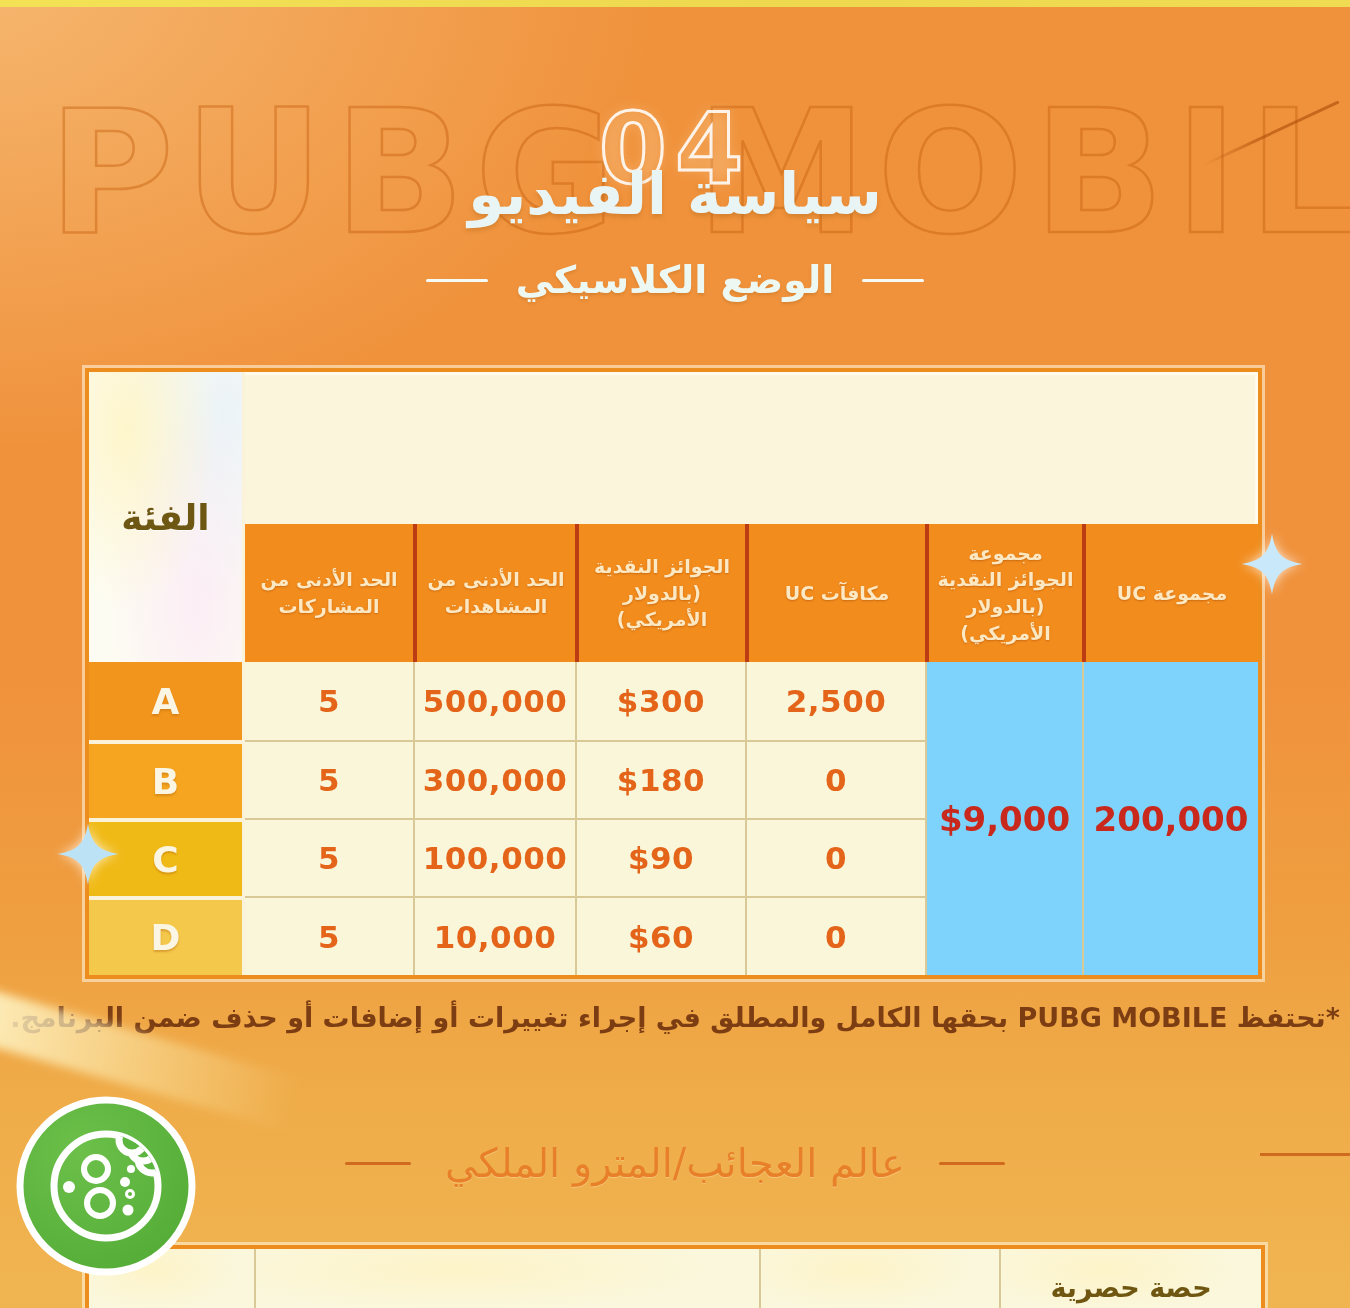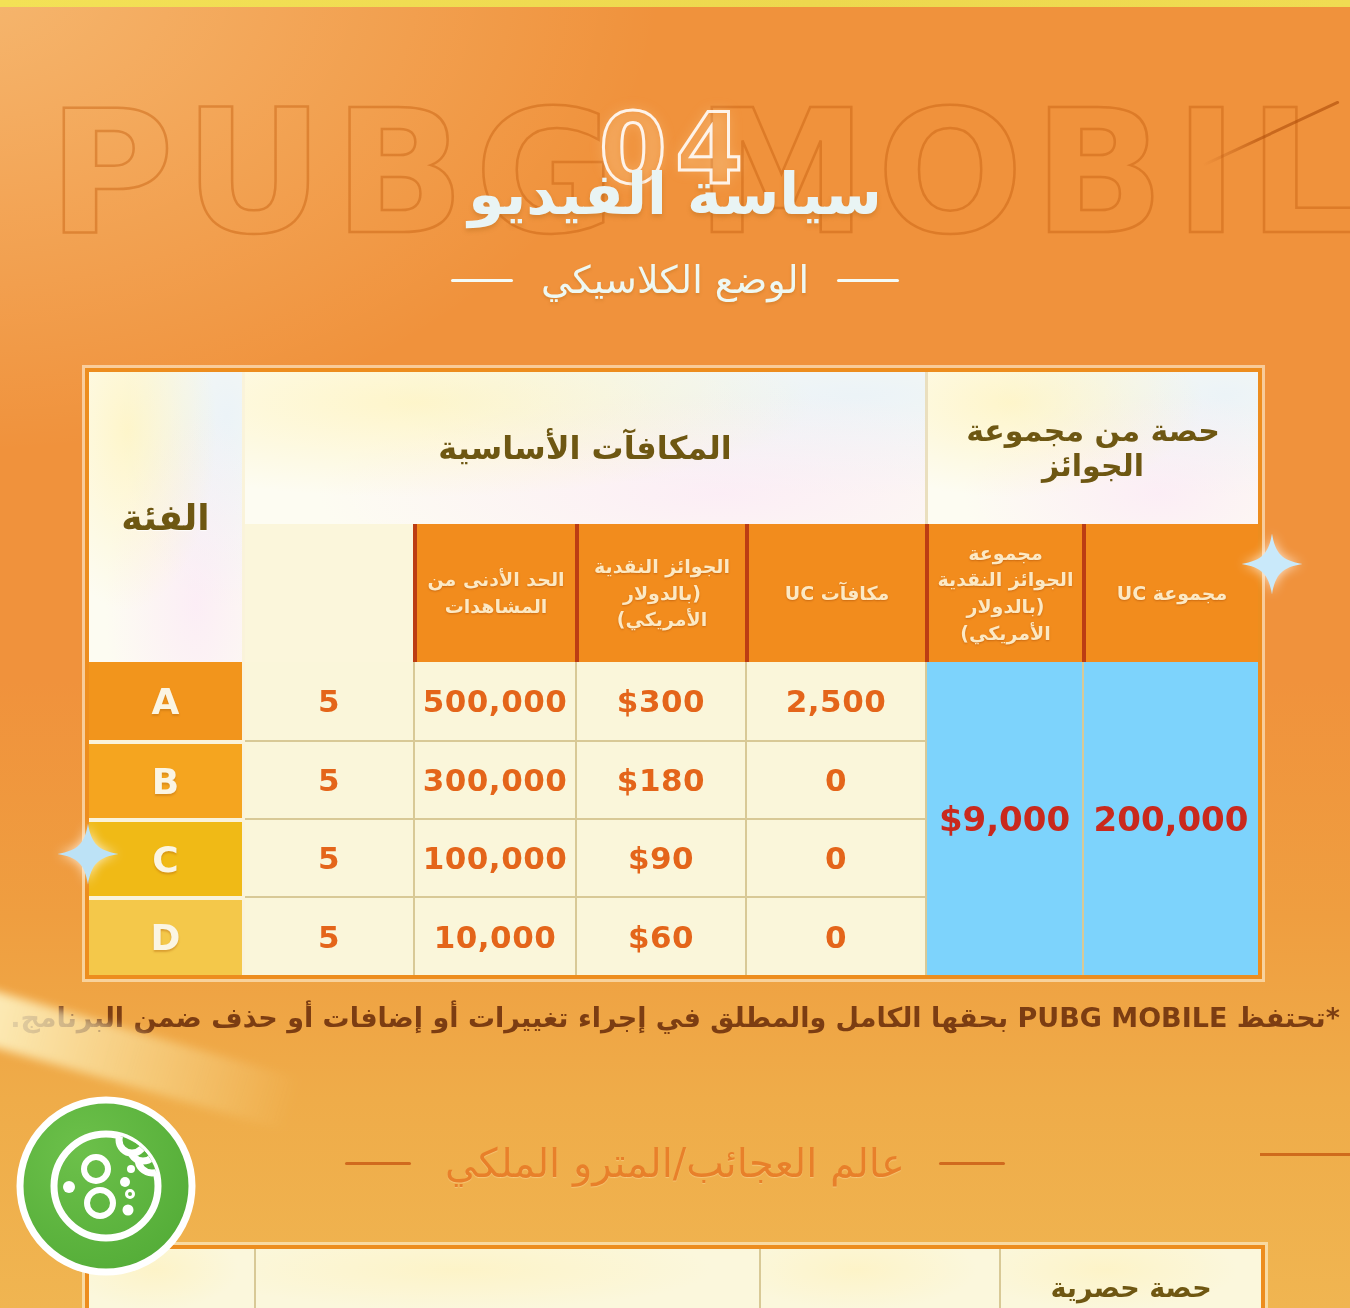--- a/index.html
+++ b/index.html
@@ -34,21 +34,21 @@
   .main-title{
     position:absolute; left:0; top:160px; width:100%; text-align:center; direction:rtl;
     font-size:58px; font-weight:700; color:#E9F4F4;
     text-shadow:0 3px 4px rgba(186,110,30,.45);
   }
   .subtitle-row{
     position:absolute; left:0; top:258px; width:100%;
     display:flex; align-items:center; justify-content:center; gap:28px;
   }
   .subtitle-dash{ width:62px; height:3px; background:#F4FBF7; border-radius:2px; }
-  .subtitle{ direction:rtl; font-size:38px; font-weight:400; color:#EEF8F2;
+  .subtitle{ direction:rtl; font-size:38px; font-weight:700; color:#EEF8F2;
     text-shadow:0 2px 3px rgba(186,110,30,.4); }
 
   
   .tbl{
     position:absolute; left:85px; top:368px; width:1177px;
     display:grid;
     grid-template-columns:156px 168px 162px 170px 180px 157px 176px;
     grid-template-rows:152px 138px 78px 78px 78px 79px;
     background:#FBF6DB;
     border:4px solid #ED8D1E;
@@ -132,23 +132,22 @@
   <div class="num04">04</div>
   <div class="main-title">سياسة الفيديو</div>
   <div class="subtitle-row">
     <div class="subtitle-dash"></div>
     <div class="subtitle">الوضع الكلاسيكي</div>
     <div class="subtitle-dash"></div>
   </div>
 
   <div class="tbl">
     <div class="cell hdr-pearl h-cat">الفئة</div>
-    <div class="cell hdr-pearl h-group1">المكافآت الأساسية</div>
-    <div class="cell hdr-pearl h-group2">حصة من مجموعة الجوائز</div>
-
+
+    <div class="cell h-sub c2">الحد الأدنى من المشاركات</div>
     <div class="cell h-sub c3 bdr">الحد الأدنى من المشاهدات</div>
     <div class="cell h-sub c4 bdr">الجوائز النقدية (بالدولار الأمريكي)</div>
     <div class="cell h-sub c5 bdr">مكافآت UC</div>
     <div class="cell h-sub c6 bdr">مجموعة الجوائز النقدية (بالدولار الأمريكي)</div>
     <div class="cell h-sub c7 bdr">مجموعة UC</div>
 
     <div class="cell r-label rowA r3">A</div>
     <div class="cell v c2 r3">5</div>
     <div class="cell v bl c3 r3">500,000</div>
     <div class="cell v bl c4 r3">$300</div>

